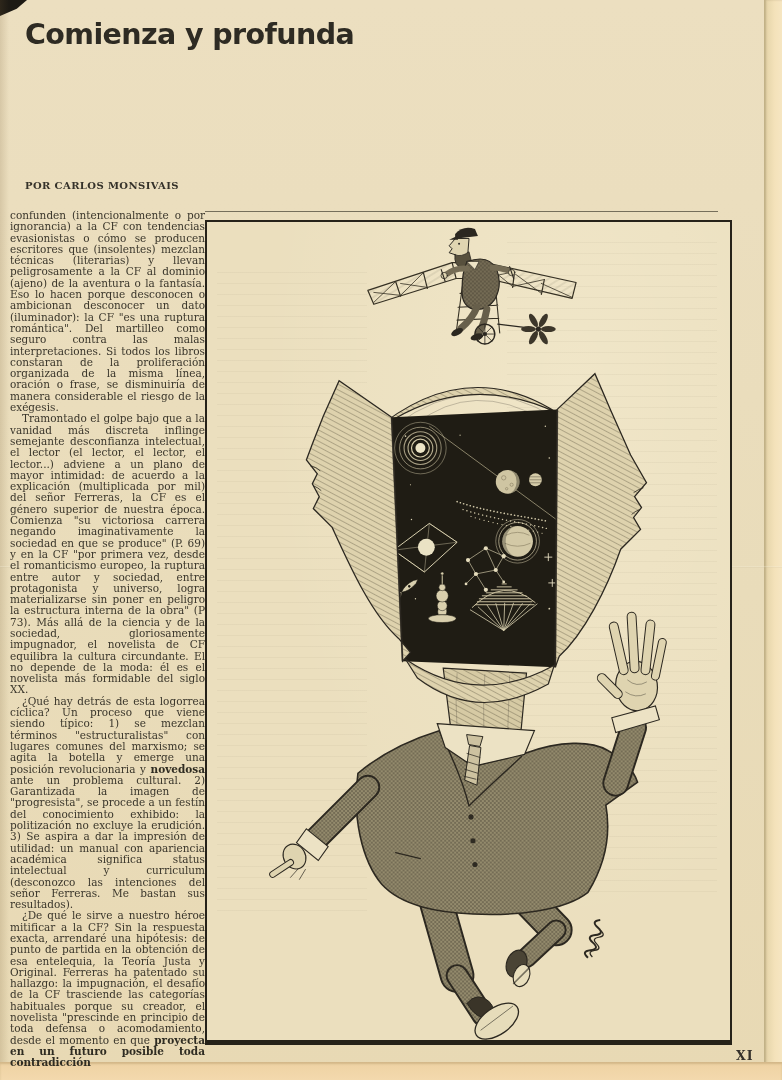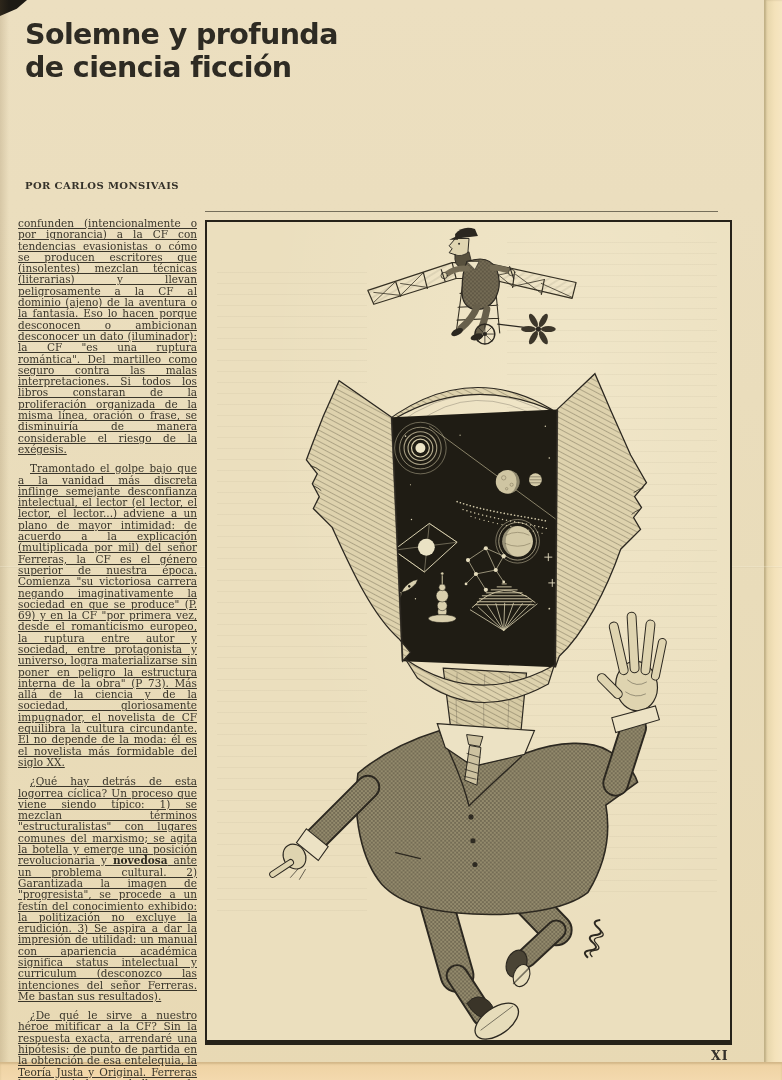--- a/index.html
+++ b/index.html
@@ -32,58 +32,57 @@
   }
   .byline{
     position:absolute;left:25px;top:180px;
     font-weight:bold;font-size:10px;letter-spacing:.4px;color:#35322a;
   }
   .article{
     position:absolute;left:10px;top:210px;width:195px;
     font-size:10.5px;line-height:11.3px;text-align:justify;
     color:#3a362b;
   }
-  .article p{margin:8px;text-decoration:underline;}
+  .article p{margin:0;}
   .article p.indent{text-indent:12px;}
   .article b{font-weight:bold;color:#2f2c22;}
 
   .rule-above-plate{position:absolute;left:205px;top:211px;width:513px;height:1px;
     background:rgba(55,50,38,.65);}
   .plate{
     position:absolute;left:205px;top:220px;width:527px;height:825px;
     box-sizing:border-box;border:2px solid #262219;border-bottom-width:5px;
     background:
       radial-gradient(ellipse at 70% 20%,rgba(255,250,230,.25),rgba(0,0,0,0) 60%),
       #ebdfbe;
   }
   .plate svg{position:absolute;left:0;top:0;overflow:visible;}
   .ghost{position:absolute;opacity:.05;pointer-events:none;
     background:repeating-linear-gradient(180deg,#5a5038 0 1px,transparent 1px 11px);}
   .ghost.g1{left:10px;top:50px;width:150px;height:640px;}
   .ghost.g2{left:300px;top:20px;width:210px;height:660px;}
 
   .page-number{
-    position:absolute;left:711px;top:1048px;font-weight:bold;
+    position:absolute;left:736px;top:1048px;font-weight:bold;
     font-size:12.5px;letter-spacing:1px;color:#34302a;
   }
 </style>
 </head>
 <body>
 
 <div class="sheet">
 
   <div class="corner-mark"></div>
   <div class="left-edge-shade"></div>
   <div class="right-edge"></div>
   <div class="bottom-edge"></div>
   <div class="crease"></div>
 
   <div class="headline">
-    <div>Solemne y profunda</div>
-    <div>de ciencia ficción</div>
+    <div>Comienza y profunda</div>
   </div>
 
   <div class="byline">POR CARLOS MONSIVAIS</div>
 
   <div class="article">
       <p><span>confunden (intencionalmente o por ignorancia) a la CF con tendencias evasionistas o cómo se producen escritores que (insolentes) mezclan técnicas (literarias) y llevan peligrosamente a la CF al dominio (ajeno) de la aventura o la fantasía. Eso lo hacen porque desconocen o ambicionan desconocer un dato (iluminador): la CF "es una ruptura romántica". Del martilleo como seguro contra las malas interpretaciones. Si todos los libros constaran de la proliferación organizada de la misma línea, oración o frase, se disminuiría de manera considerable el riesgo de la exégesis.</span></p>
       <p class="indent"><span>Tramontado el golpe bajo que a la vanidad más discreta inflinge semejante desconfianza intelectual, el lector (el lector, el lector, el lector...) adviene a un plano de mayor intimidad: de acuerdo a la explicación (multiplicada por mil) del señor Ferreras, la CF es el género superior de nuestra época. Comienza "su victoriosa carrera negando imaginativamente la sociedad en que se produce" (P. 69) y en la CF "por primera vez, desde el romanticismo europeo, la ruptura entre autor y sociedad, entre protagonista y universo, logra materializarse sin poner en peligro la estructura interna de la obra" (P 73). Más allá de la ciencia y de la sociedad, gloriosamente impugnador, el novelista de CF equilibra la cultura circundante. El no depende de la moda: él es el novelista más formidable del siglo XX.</span></p>
       <p class="indent"><span>¿Qué hay detrás de esta logorrea cíclica?  Un proceso que viene siendo típico: 1) se mezclan términos "estructuralistas" con lugares comunes del marxismo; se agita la botella y emerge una posición revolucionaria y </span><b>novedosa</b><span> ante un problema cultural. 2) Garantizada la imagen de "progresista", se procede a un festín del conocimiento exhibido: la politización no excluye la erudición. 3) Se aspira a dar la impresión de utilidad: un manual con apariencia académica significa status intelectual y curriculum (desconozco las intenciones del señor Ferreras. Me bastan sus resultados).</span></p>
       <p class="indent"><span>¿De qué le sirve a nuestro héroe mitificar a la CF?  Sin la respuesta exacta, arrendaré una hipótesis: de punto de partida en la obtención de esa entelequia, la Teoría Justa y Original. Ferreras ha patentado su hallazgo: la impugnación, el desafío de la CF trasciende las categorías habituales porque su creador, el novelista "prescinde en principio de toda defensa o acomodamiento, desde el momento en que </span><b>proyecta en un futuro posible toda contradicción</b></p>
     </div>

